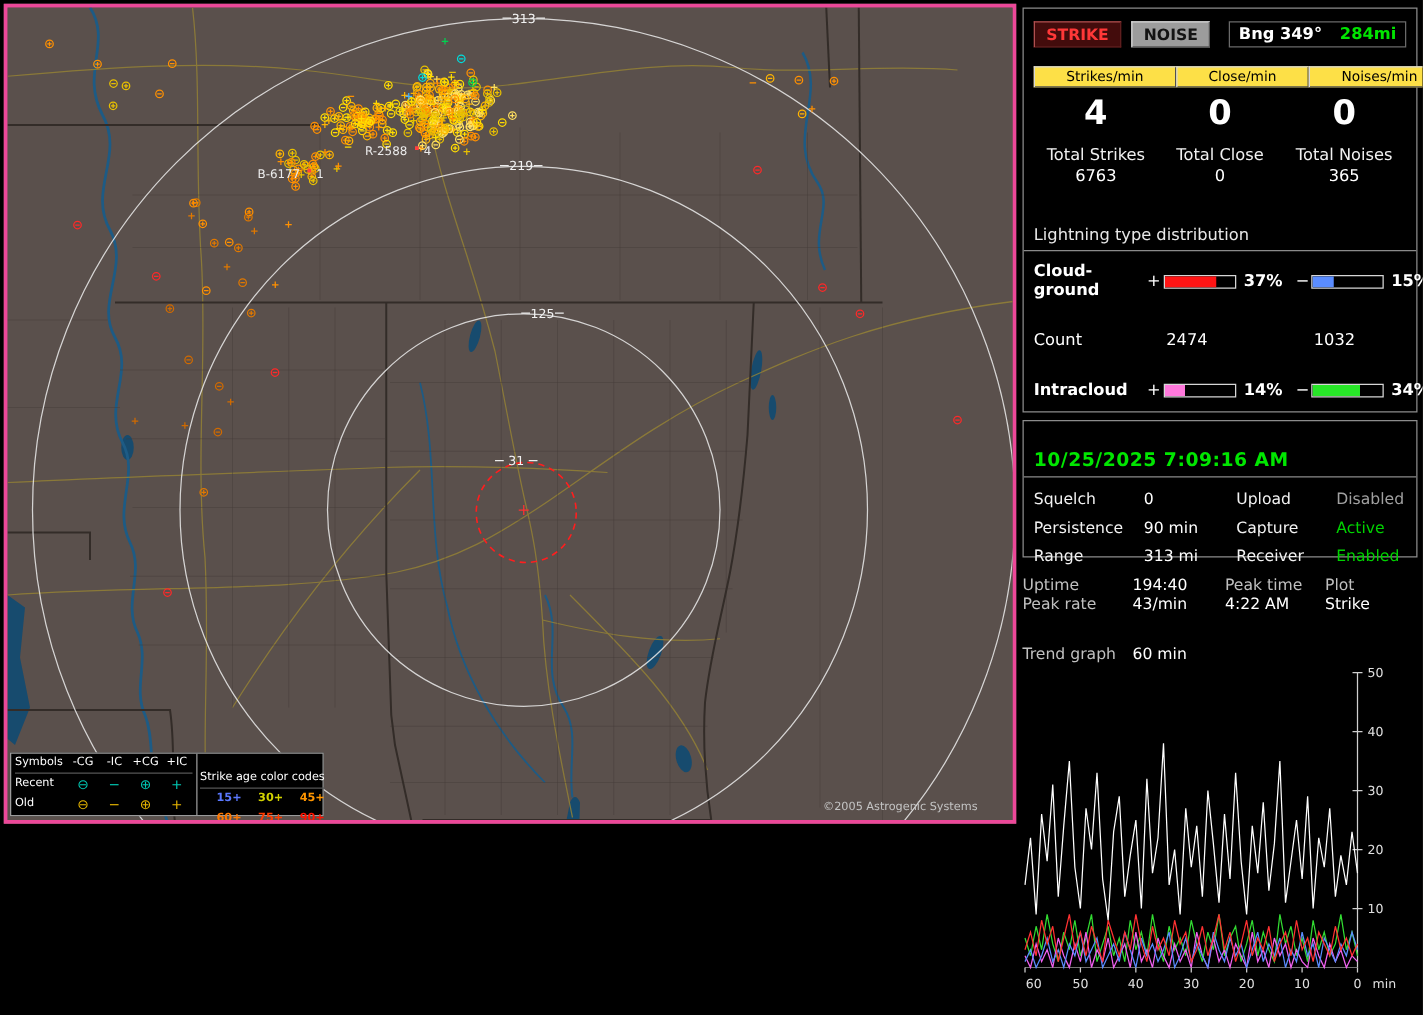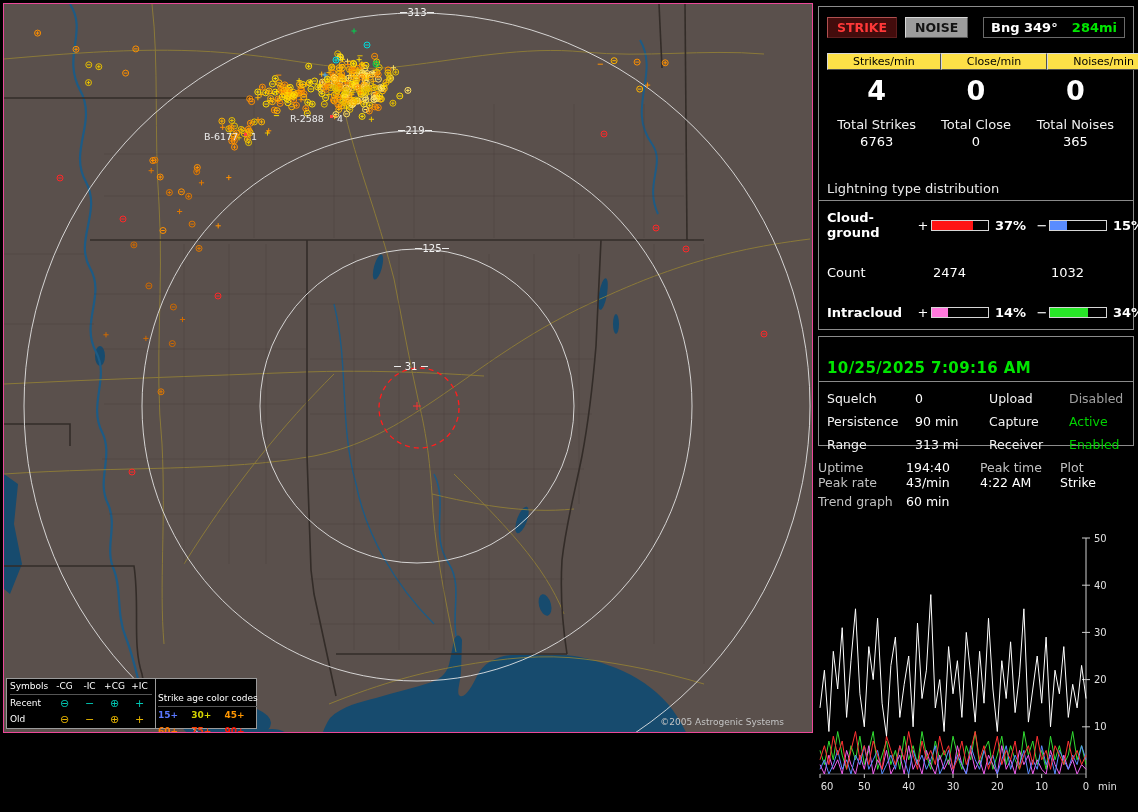--- a/index.html
+++ b/index.html
@@ -1,30 +1,30 @@
 <!DOCTYPE html>
 <html><head>
 <meta charset="utf-8">
 <style>
   *{margin:0;padding:0;box-sizing:border-box}
   html,body{background:#000;width:1138px;height:812px;overflow:hidden;font-family:"DejaVu Sans","Liberation Sans",sans-serif}
   #root{position:relative;width:1138px;height:812px;background:#000}
 
   
-  #map{position:absolute;left:3px;top:3px;width:810px;height:730px;border:1px solid #ec4899;background:#5a504c;overflow:hidden}
+  #map{position:absolute;left:3px;top:3px;width:810px;height:656px;border:3px solid #ec4899;background:#5a504c;overflow:hidden}
   #map svg{display:block}
   #map-legend{position:absolute;left:2px;bottom:3px;width:251px;height:51px;background:#000;border:1px solid #9a9a9a;display:flex;color:#fff;font-size:9px;line-height:1}
   .lg-left{width:150px;border-right:1px solid #9a9a9a;padding:0 3px}
   .lg-right{flex:1;padding:12px 2px}
   .lg-row{display:flex;align-items:center;height:16px}
   .lg-head{border-bottom:1px solid #555}
   .lg-c0{width:42px}
   .lg-cell{width:25px;text-align:center}
   .lg-sym{width:25px;text-align:center;font-size:11px}
-  .lg-age{flex:1;text-align:left;font-weight:bold}
+  .lg-age{flex:1;text-align:right;font-weight:bold}
   .lg-age-head{height:16px;line-height:15px;text-align:center;border-bottom:1px solid #555;white-space:nowrap}
   #map-credit{position:absolute;right:28px;bottom:5px;font-size:9px;color:#c4c4c4}
 
   
   .panel{position:absolute;background:#000;border:1px solid #8c8c8c;color:#fff}
   #panel-stats{left:818px;top:6px;width:316px;height:324px;padding:10px 8px 0}
   .ps-row1{display:flex;align-items:center;margin-bottom:15px}
   .btn{font-family:inherit;font-size:12.5px;font-weight:bold;padding:2px 9px;border:1px solid;cursor:default}
   #strike-btn{background:#430c0c;color:#ff3838;border-color:#b05050 #5e1e1e #5e1e1e #b05050;margin-right:8px}
   #noise-btn{background:#9c9c9c;color:#141414;border-color:#d8d8d8 #565656 #565656 #d8d8d8}
@@ -48,21 +48,21 @@
   #panel-status{left:818px;top:336px;width:316px;height:110px;padding:22px 8px 0}
   #datetime{color:#00e600;font-weight:bold;font-size:15px;letter-spacing:.4px}
   #p2-grid{display:grid;grid-template-columns:88px 74px 80px 1fr;row-gap:8px;font-size:12.5px}
   .val-active{color:#00d200}
   .val-disabled{color:#a0a0a0}
   .lbl{color:#f2f2f2}
 
   #panel-info{position:absolute;left:818px;top:460px;width:316px;color:#fff;font-size:12.5px}
   #p3-grid{display:grid;grid-template-columns:88px 74px 80px 1fr;}
   .dim{color:#c0c0c0}
-  #trend-row{margin-top:4px;display:grid;grid-template-columns:88px 1fr}
+  #trend-row{margin-top:25px;display:grid;grid-template-columns:88px 1fr}
 
   #trend{position:absolute;left:818px;top:534px;width:318px;height:276px}
 </style>
 </head>
 <body>
 
 <div id="root">
 
   <div id="map">
     <svg width="808" height="804" viewBox="0 0 808 804">

